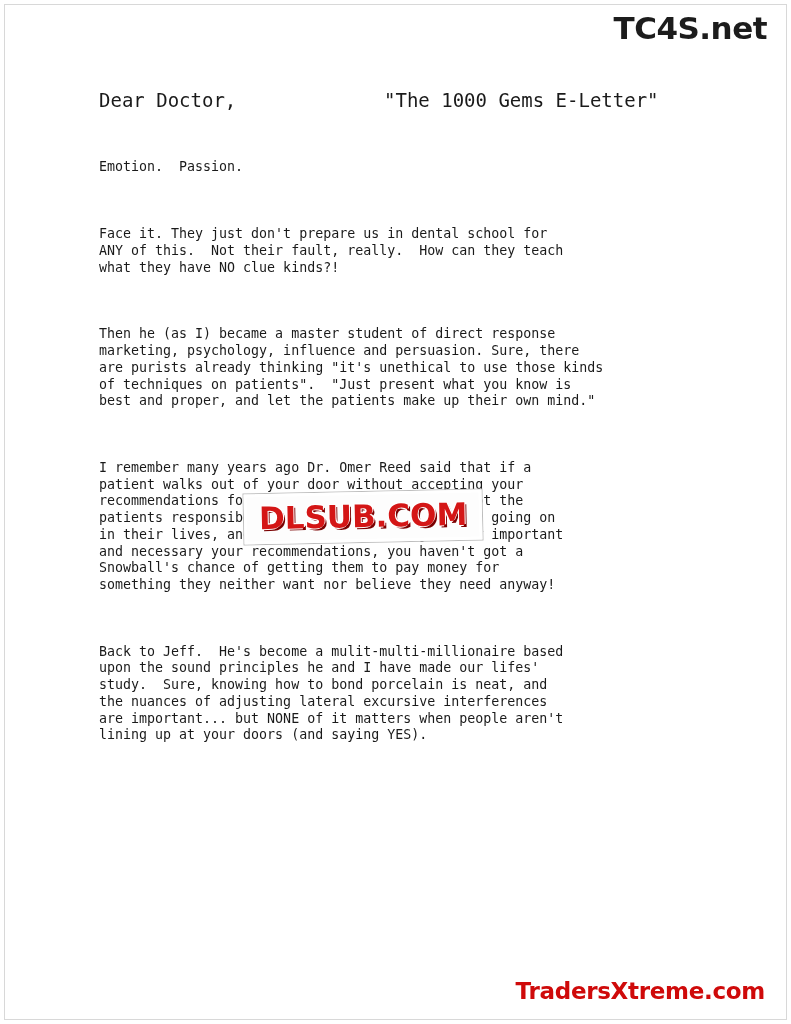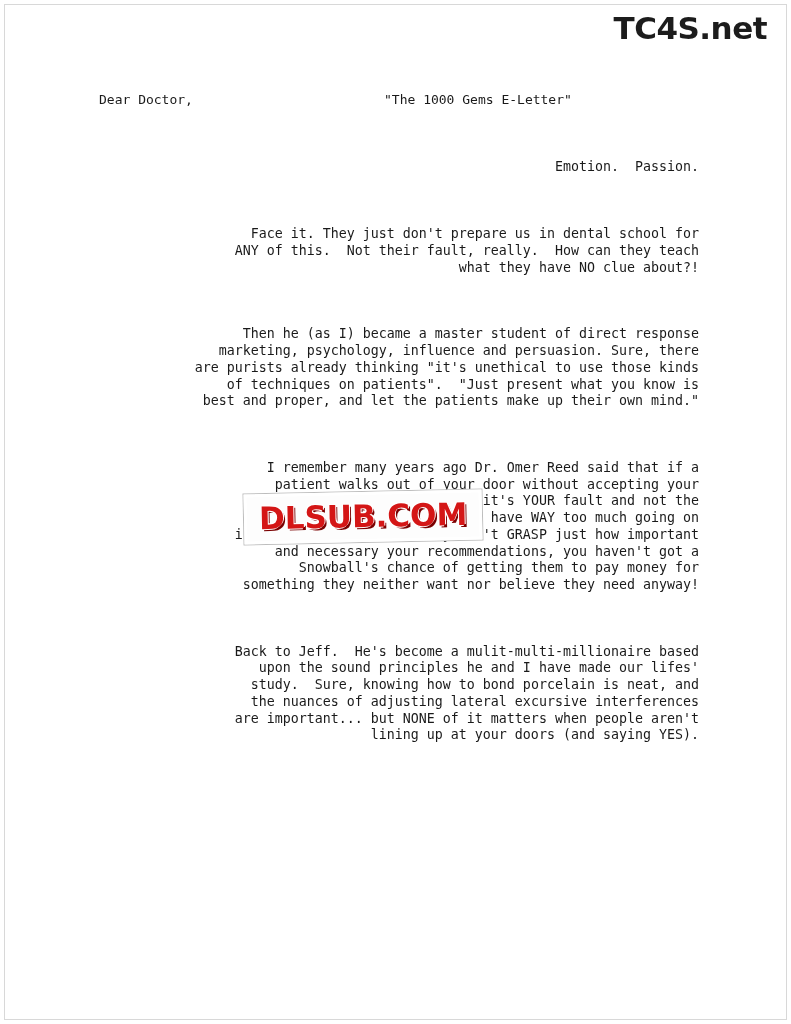--- a/index.html
+++ b/index.html
@@ -68,33 +68,32 @@
     color: #1a1a1a;
     white-space: pre-wrap;
   }
 
   .salutation-row {
     position: absolute;
     left: 99px;
     top: 92px;
     width: 600px;
     font-family: "DejaVu Sans Mono", monospace;
-    font-size: 13px;
+    font-size: 19px;
     line-height: 16.7px;
     color: #1a1a1a;
     display: flex;
   }
   .salutation-row .sal {
     width: 285px;
   }
 
   .para {
     margin: 0 0 16.7px 0;
     white-space: pre-wrap;
-    text-align: right;
   }
   .para:last-child { margin-bottom: 0; }
 
   
   .watermark {
     position: absolute;
     left: 244px;
     top: 492px;
     transform: rotate(-1.2deg);
     font-family: "DejaVu Sans", sans-serif;
@@ -125,21 +124,21 @@
 
   <div class="salutation-row">
     <span class="sal">Dear Doctor,</span>
     <span>"The 1000 Gems E-Letter"</span>
   </div>
 
   <div class="letter-body" style="top:126px;">
     <p class="para">Emotion.  Passion.</p>
     <p class="para">Face it. They just don't prepare us in dental school for
 ANY of this.  Not their fault, really.  How can they teach
-what they have NO clue about?!</p>
+what they have NO clue kinds?!</p>
     <p class="para">Then he (as I) became a master student of direct response
 marketing, psychology, influence and persuasion. Sure, there
 are purists already thinking "it's unethical to use those kinds
 of techniques on patients".  "Just present what you know is
 best and proper, and let the patients make up their own mind."</p>
     <p class="para">I remember many years ago Dr. Omer Reed said that if a
 patient walks out of your door without accepting your
 recommendations for care, it's YOUR fault and not the
 patients responsibility.  They have WAY too much going on
 in their lives, and if they don't GRASP just how important
@@ -150,14 +149,15 @@
 upon the sound principles he and I have made our lifes'
 study.  Sure, knowing how to bond porcelain is neat, and
 the nuances of adjusting lateral excursive interferences
 are important... but NONE of it matters when people aren't
 lining up at your doors (and saying YES).</p>
     
   </div>
 
   <div class="watermark">DLSUB.COM</div>
 
+  <div class="brand-bottom">TradersXtreme.com</div>
 
 </div>
 
 </body></html>

